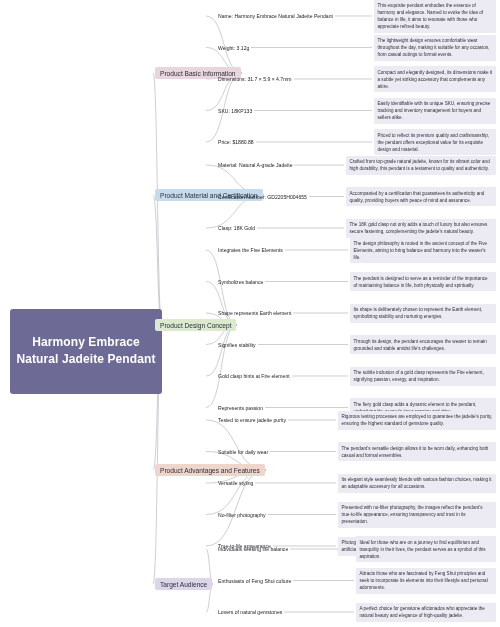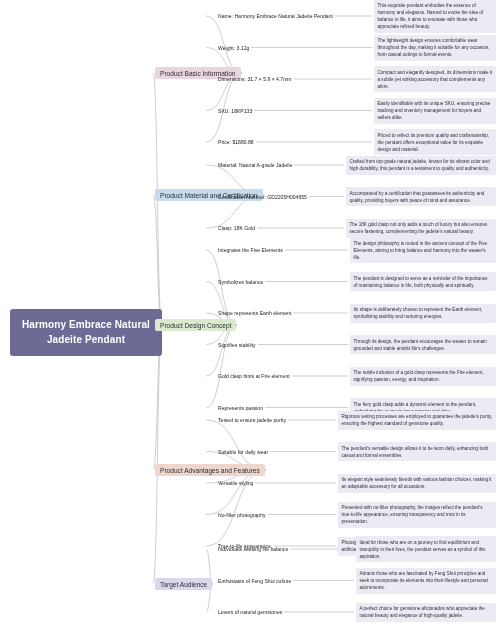--- a/index.html
+++ b/index.html
@@ -15,23 +15,23 @@
   svg.links path{fill:none;stroke:#b9b9c2;stroke-width:.7;}
 
   .root{
     position:absolute;
     left:10px;top:309px;
     width:152px;
     box-sizing:border-box;
     background:#6d6a96;
     color:#ffffff;
     border-radius:3px;
-    padding:9px 6px;
+    padding:25px 6px;
     text-align:center;
-    font-size:10px;
+    font-size:12px;
     font-weight:bold;
     line-height:1.45;
     letter-spacing:.1px;
   }
 
   .branch-label{
     position:absolute;
     border-radius:2px;
     padding:2.5px 5px;
     font-size:6.6px;

